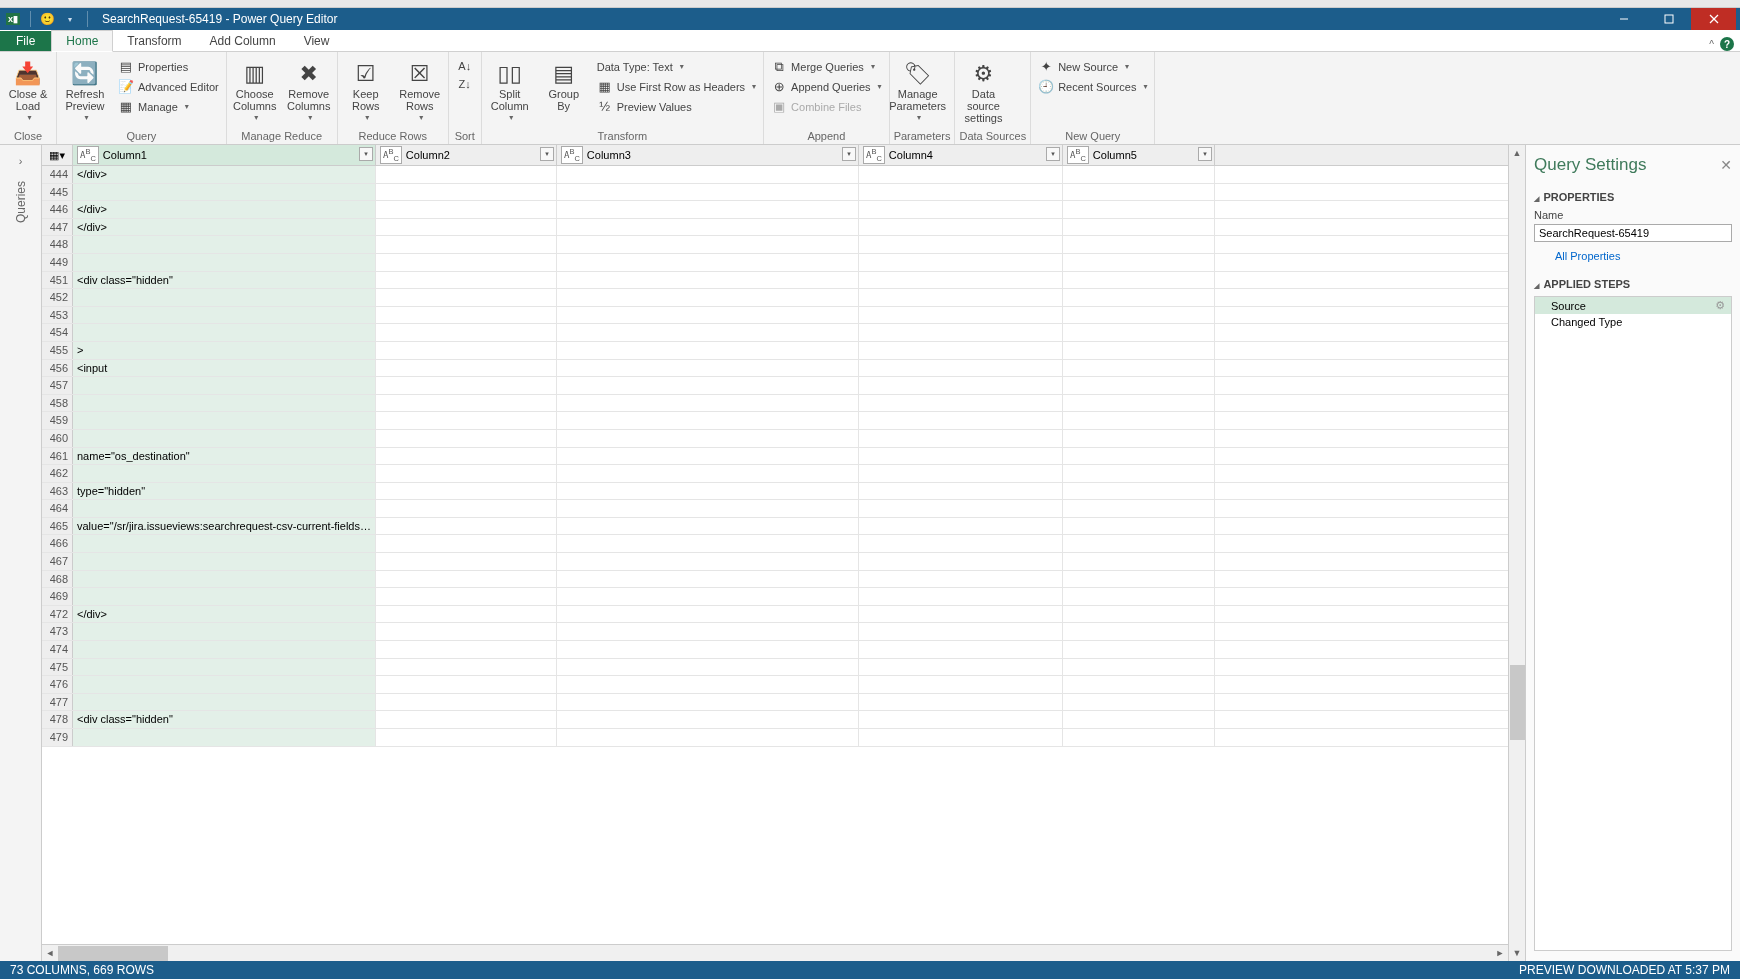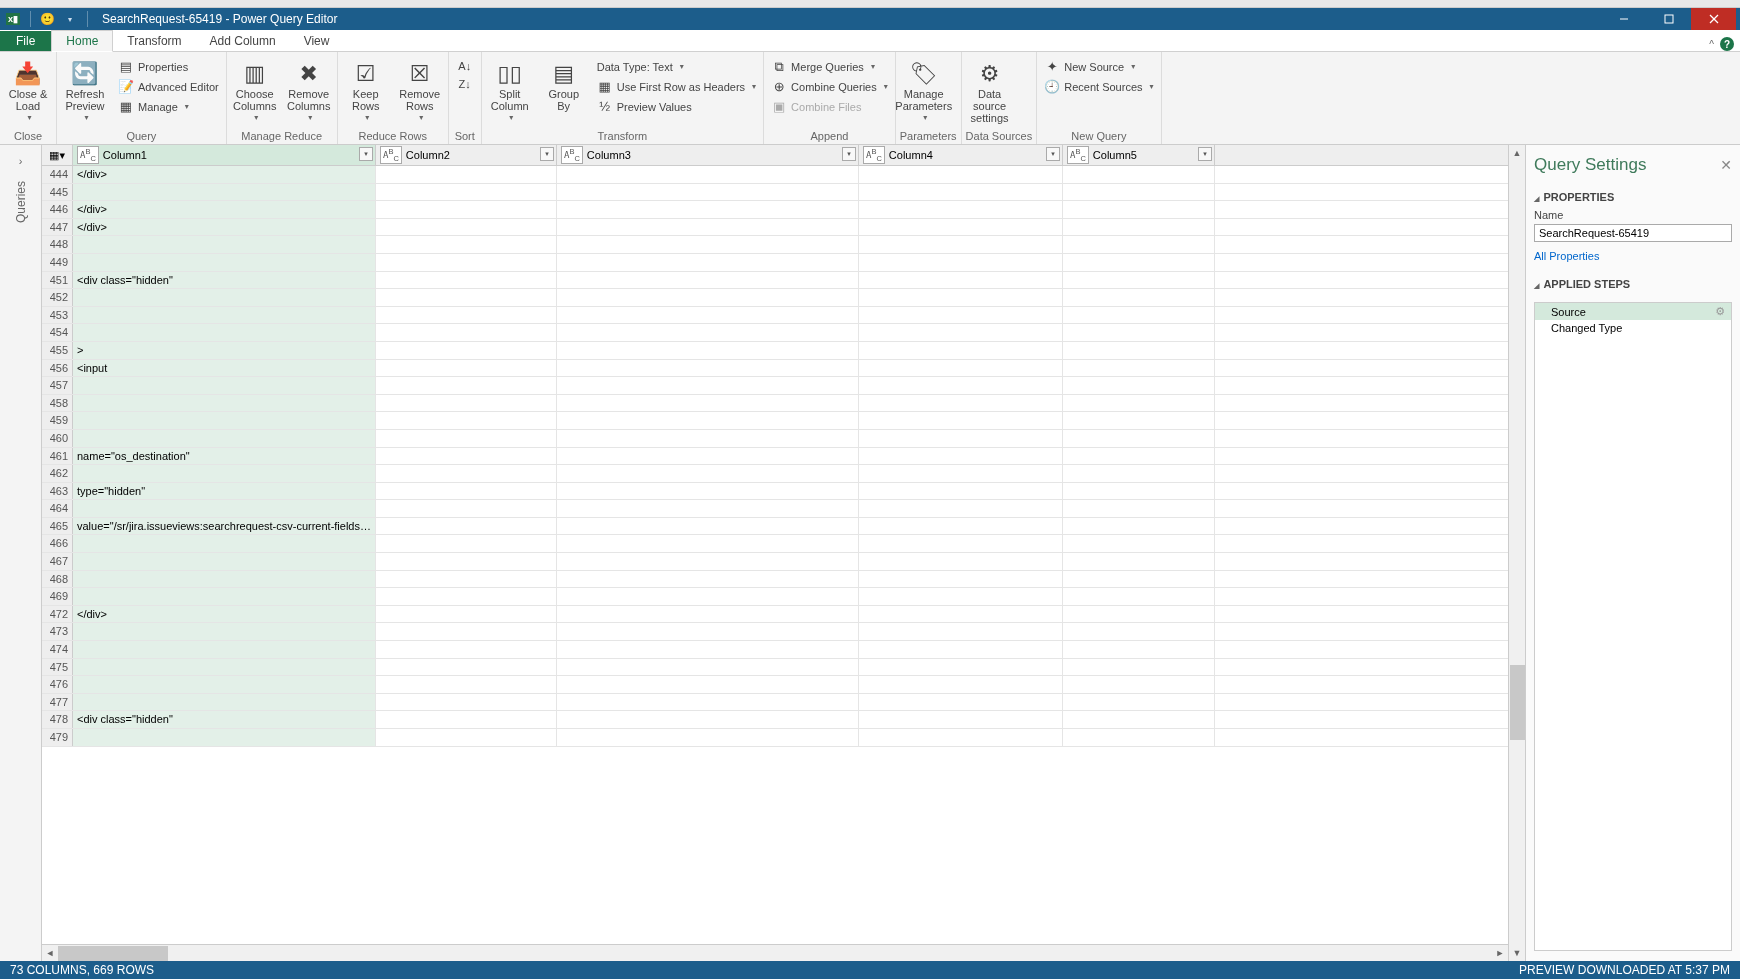--- a/index.html
+++ b/index.html
@@ -76,22 +76,22 @@
   .hscroll .thumb { position: absolute; height: 15px; background: #c8c8c8; }
   
   
   .settings { width: 215px; border-left: 1px solid #ccc; background: #fafafa; padding: 10px 8px; display: flex; flex-direction: column; }
   .settings-title { font-size: 17px; color: #3f7a5b; font-weight: 400; display: flex; align-items: center; justify-content: space-between; }
   .settings-title .close-x { font-size: 14px; color: #888; cursor: pointer; font-weight: normal; }
   .section-head { font-size: 11px; font-weight: bold; color: #444; margin-top: 16px; cursor: pointer; }
   .section-head::before { content: '◢'; font-size: 7px; margin-right: 4px; color: #666; display: inline-block; transform: rotate(0deg); }
   .name-label { font-size: 11px; color: #444; margin-top: 6px; }
   .name-input { width: 100%; border: 1px solid #aaa; padding: 2px 4px; font-size: 11px; margin-top: 3px; }
-  .link { color: #0066cc; font-size: 11px; margin-top: 8px; cursor: pointer; }
-  .steps-list { border: 1px solid #ccc; margin-top: 12px; flex: 1; background: #fff; }
+  .link { color: #0066cc; font-size: 11px; margin-top: 8px; cursor: pointer; margin-left: 21px; }
+  .steps-list { border: 1px solid #ccc; margin-top: 6px; flex: 1; background: #fff; }
   .step { padding: 2px 6px 2px 16px; font-size: 11px; cursor: pointer; display: flex; align-items: center; justify-content: space-between; }
   .step.sel { background: #d4e9dc; }
   .step .gear { color: #999; font-size: 11px; }
   
   
   .statusbar { height: 18px; background: #1c5d8b; color: #fff; display: flex; align-items: center; padding: 0 10px; font-size: 12px; }
   .statusbar .right { margin-left: auto; }
 </style>
 </head>
 <body>
@@ -247,21 +247,21 @@
   </div>
   <div class="ribbon-group">
     <div class="ribbon-group-body">
       <div class="small-btn-stack">
         <div class="small-btn drop-arrow">
             <span class="ico-s">⧉</span>
             <span>Merge Queries</span>
           </div>
         <div class="small-btn drop-arrow">
             <span class="ico-s">⊕</span>
-            <span>Combine Queries</span>
+            <span>Append Queries</span>
           </div>
         <div class="small-btn" style="color:#aaa;">
             <span class="ico-s">▣</span>
             <span>Combine Files</span>
           </div>
       </div>
     </div>
     <div class="ribbon-group-label">Append</div>
   </div>
   <div class="ribbon-group">

